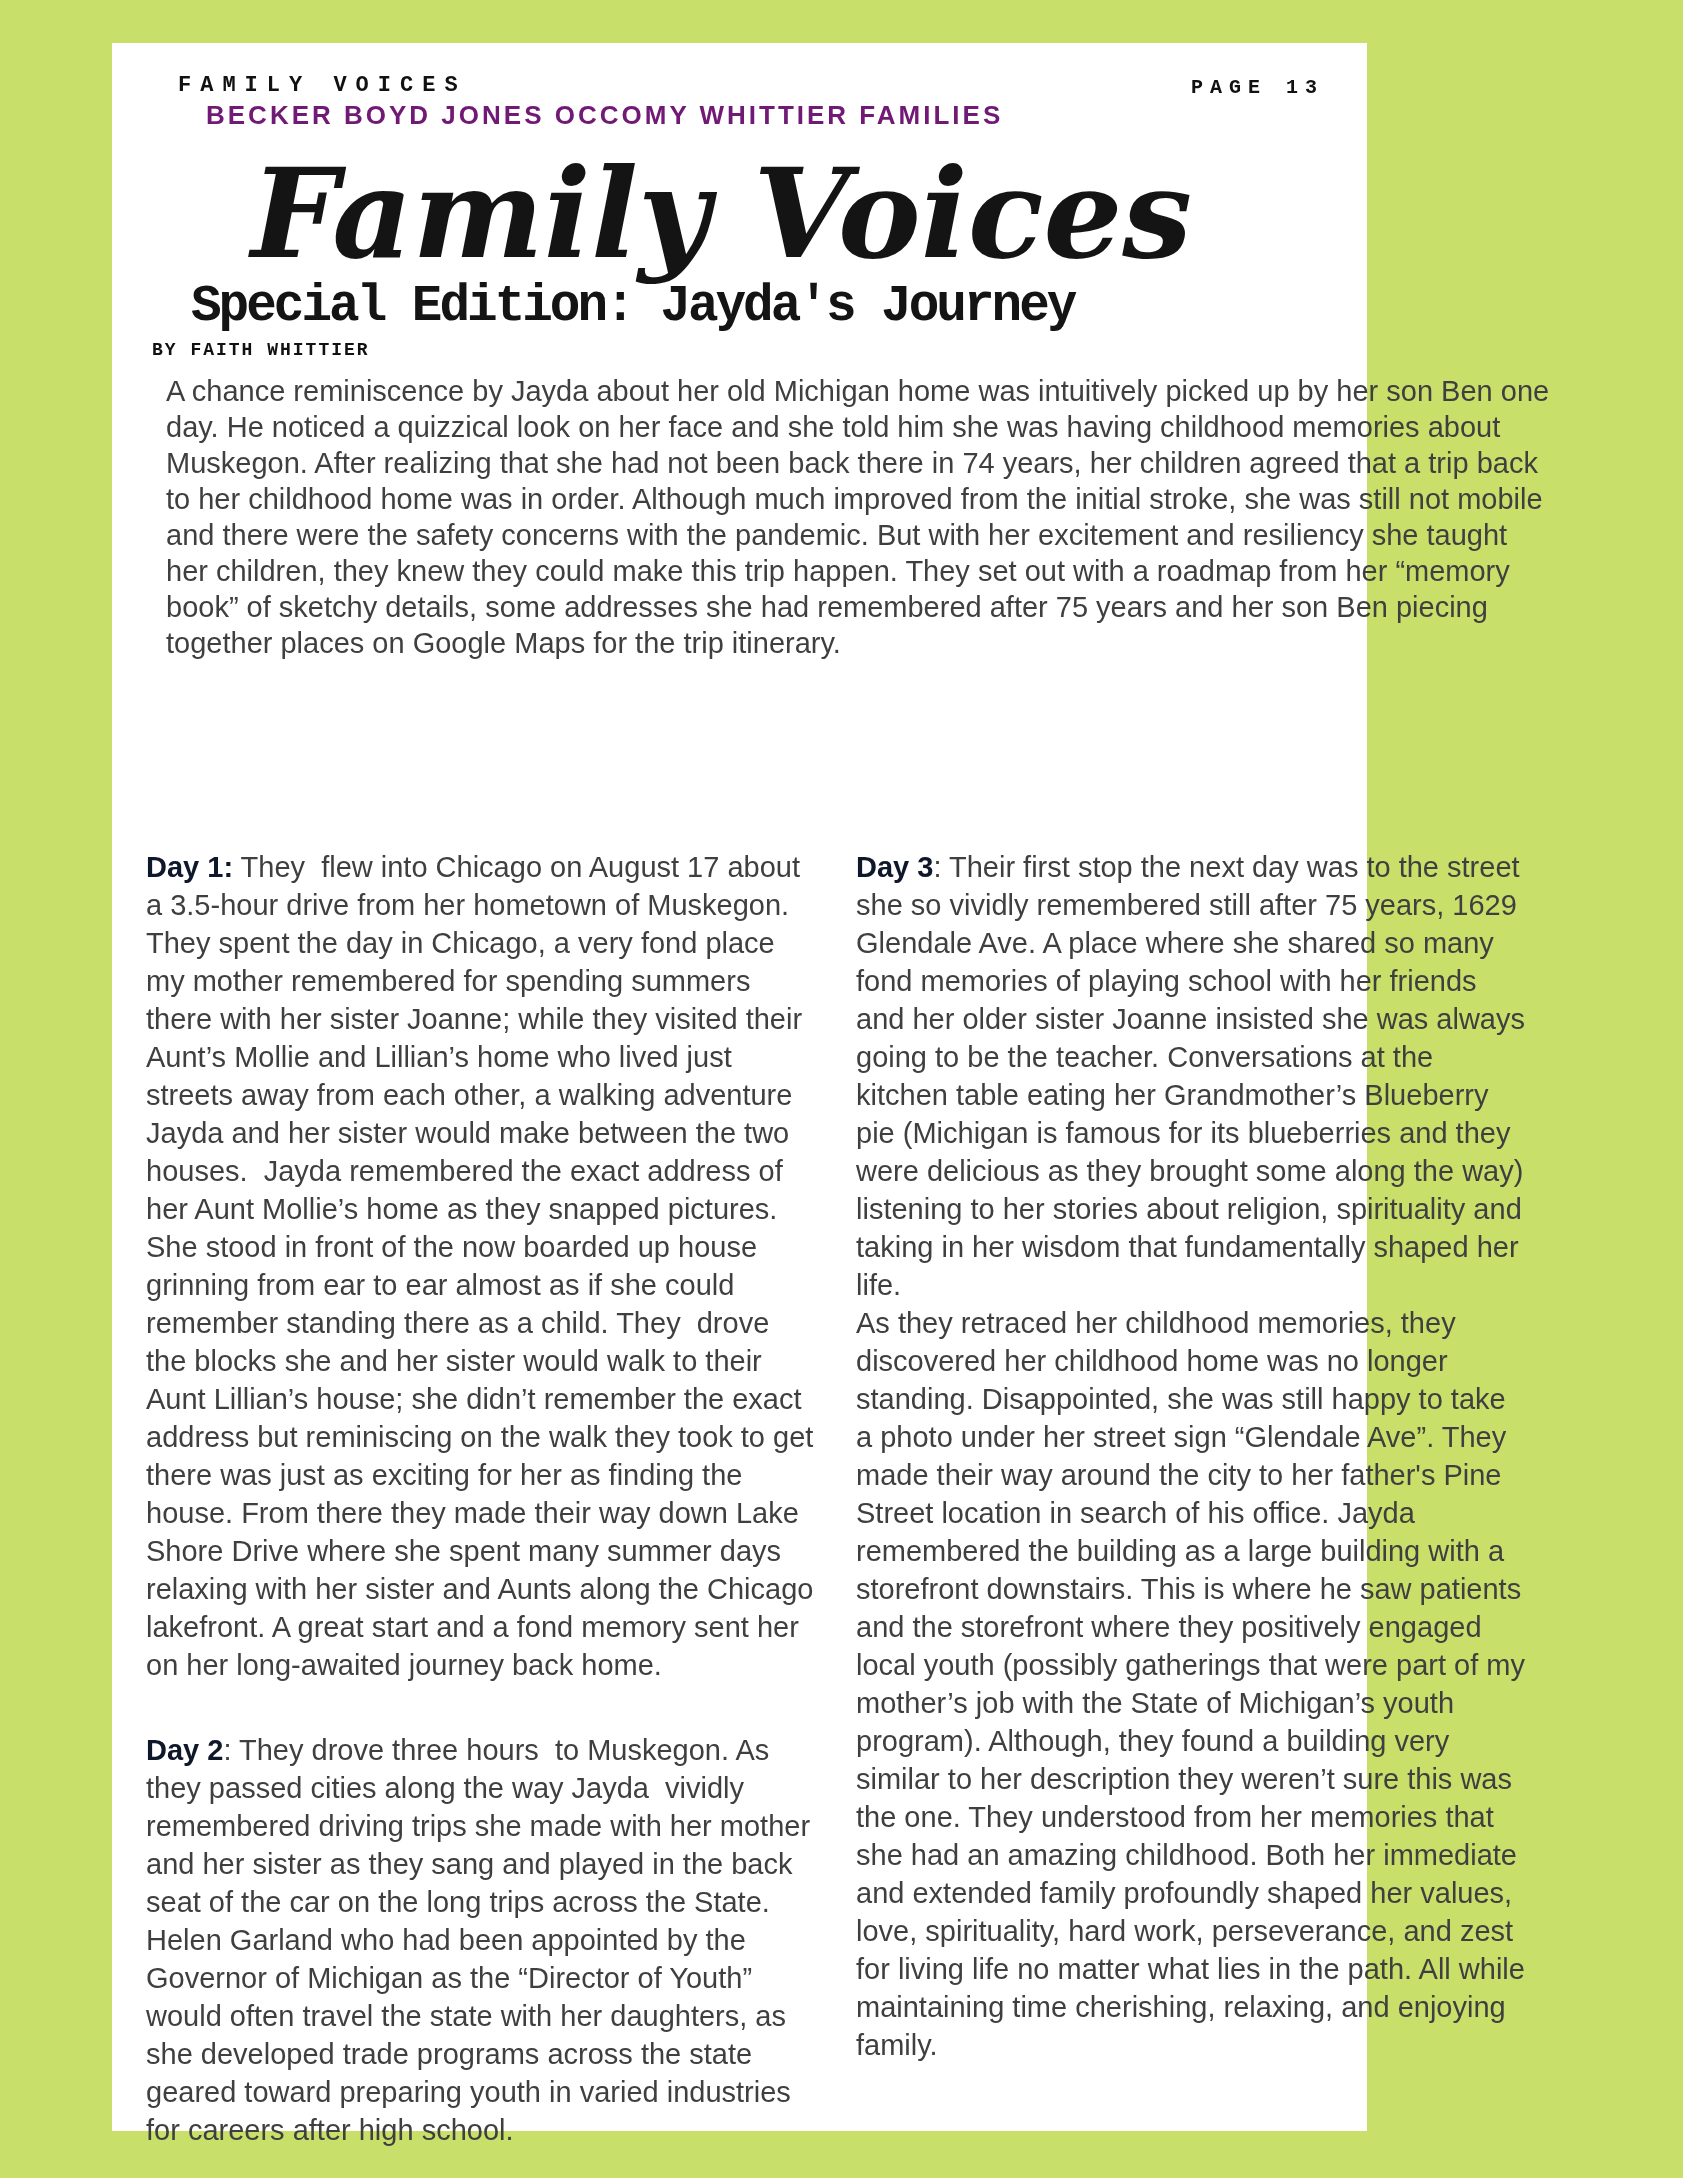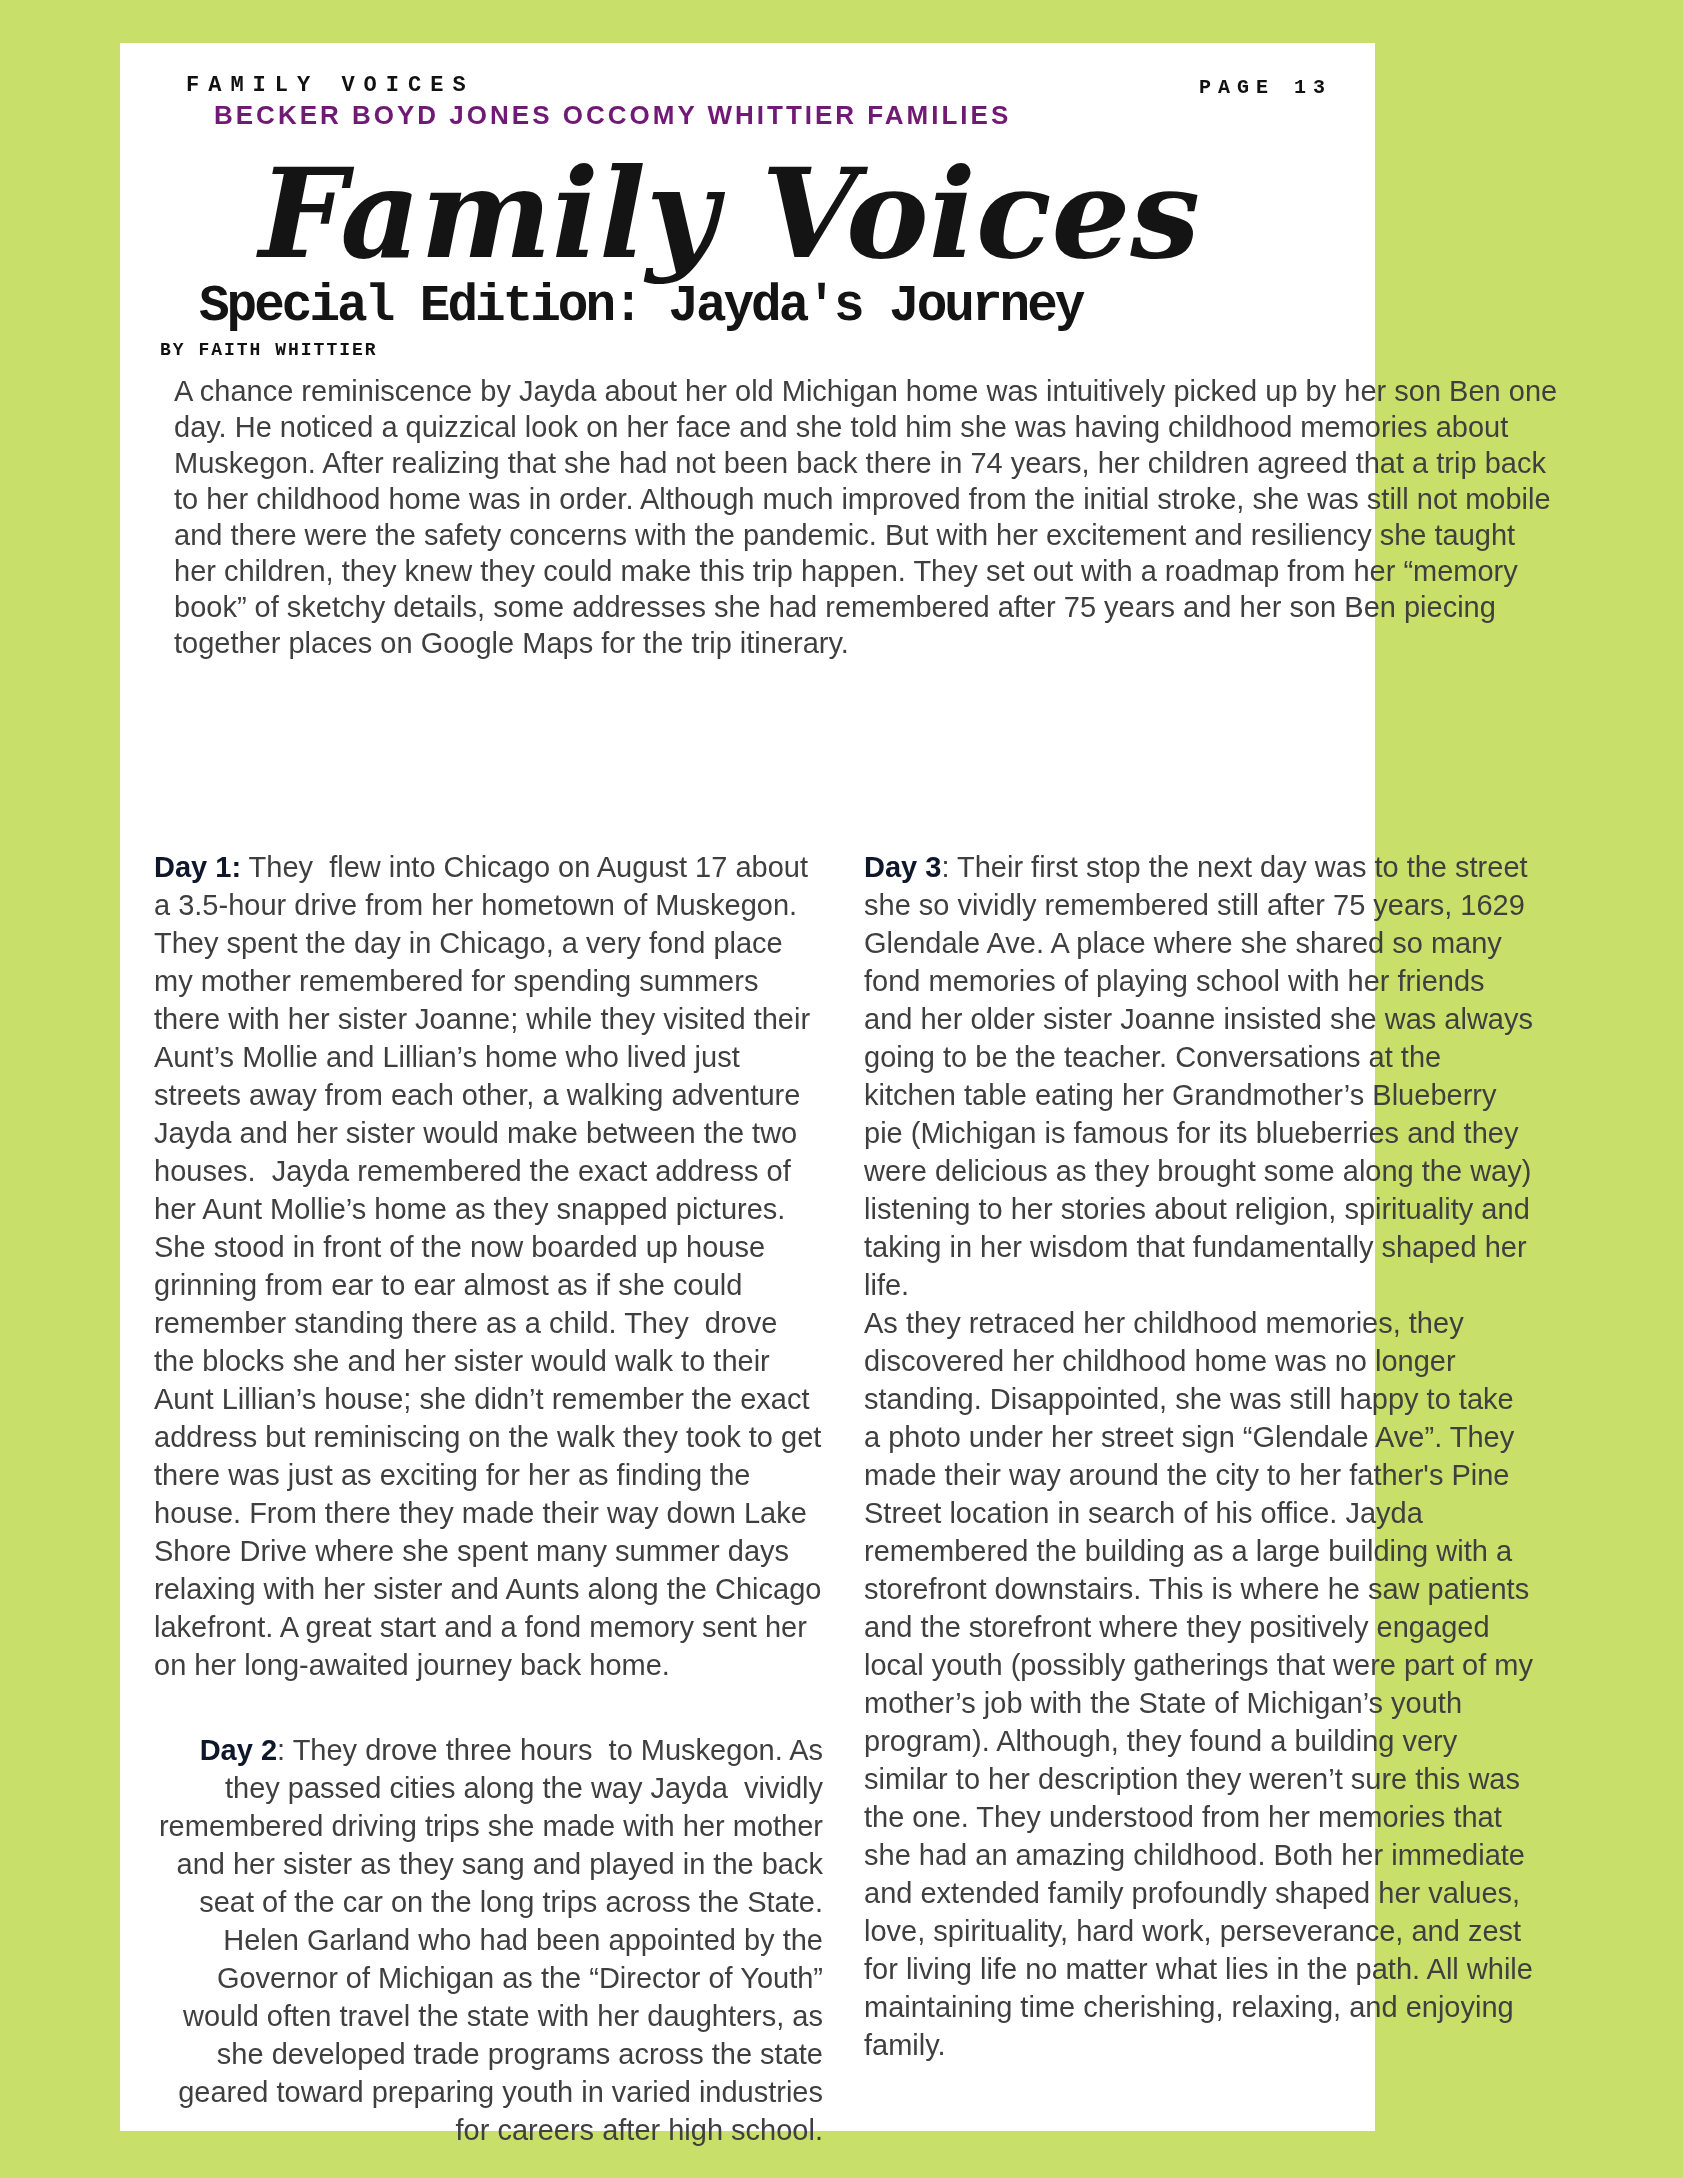--- a/index.html
+++ b/index.html
@@ -6,21 +6,21 @@
   .canvas {
     position: relative;
     width: 1683px;
     height: 2178px;
     background: var(--border-green, #c8df69);
     overflow: hidden;
     font-family: "Liberation Sans", "DejaVu Sans", sans-serif;
   }
   .page {
     position: absolute;
-    left: 120px;
+    left: 112px;
     top: 43px;
     width: 1255px;
     height: 2088px;
     background: #ffffff;
   }
   .masthead {
     position: absolute;
     left: 66px;
     top: 30px;
     font-family: "Liberation Mono", "DejaVu Sans Mono", monospace;
@@ -108,21 +108,21 @@
     top: 805px;
     width: 669px;
     font-size: 29px;
     line-height: 38px;
     font-weight: 300;
     color: var(--body-text, #3f3f3f);
   }
   .col-left  { left: 34px; }
   .col-right { left: 744px; }
   .para { margin: 0; white-space: pre-wrap; }
-  .para + .para { margin-top: 47px; text-align: right; }
+  .para + .para { margin-top: 47px; }
   .para strong { color: #0f172a; font-weight: bold; }
 </style>
 </head>
 <body>
 
 <div class="canvas" style="--border-green: #c8df69; --body-text: #3f3f3f;">
   <div class="page">
 
     <div class="masthead">FAMILY VOICES</div>
     <div class="pagenum">PAGE 13</div>

